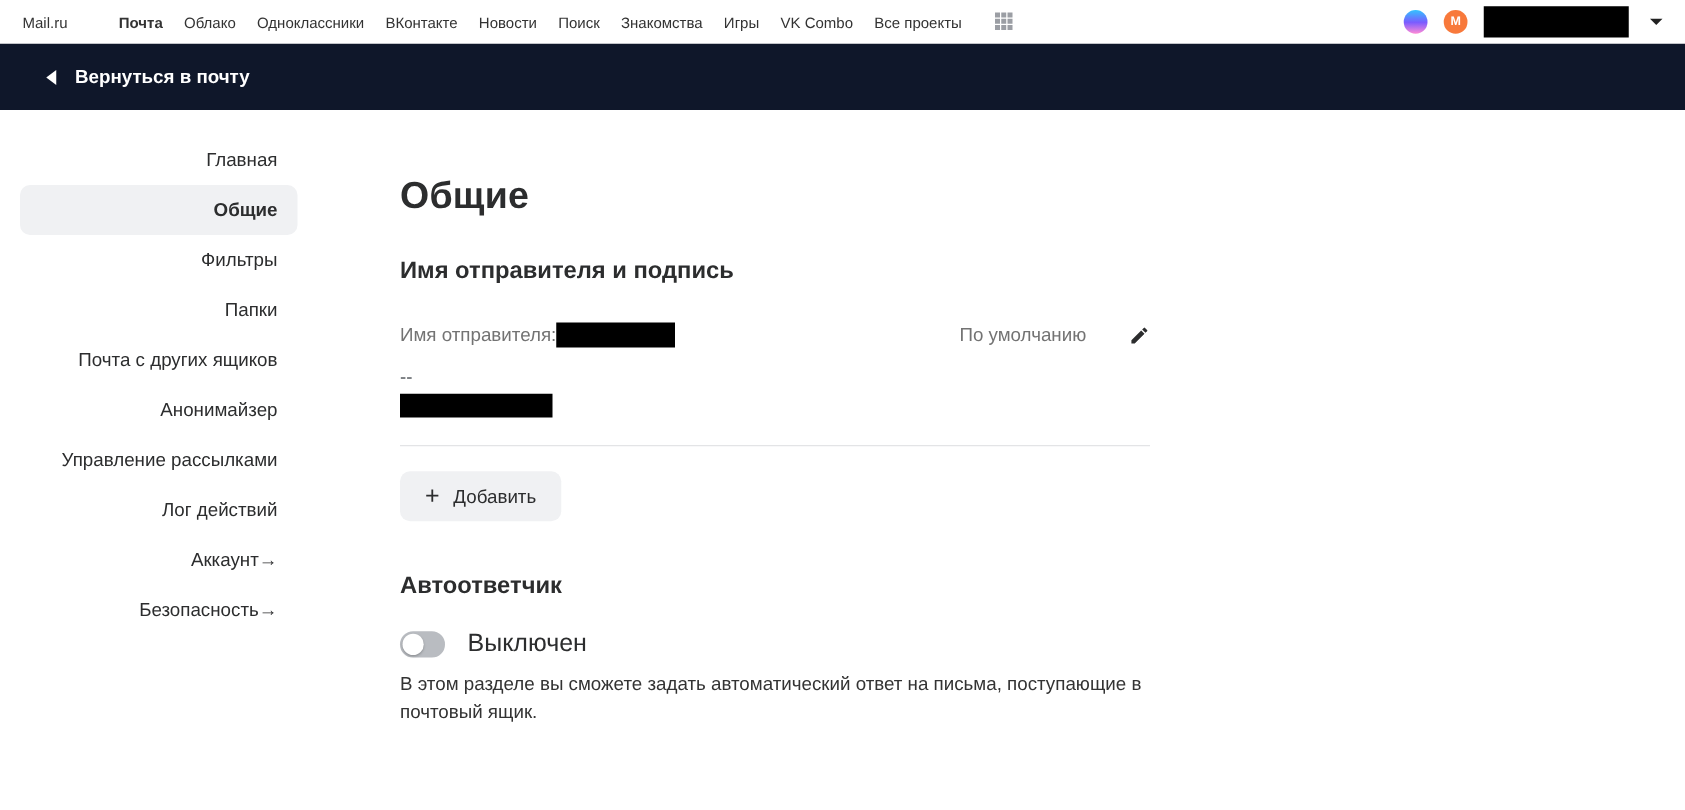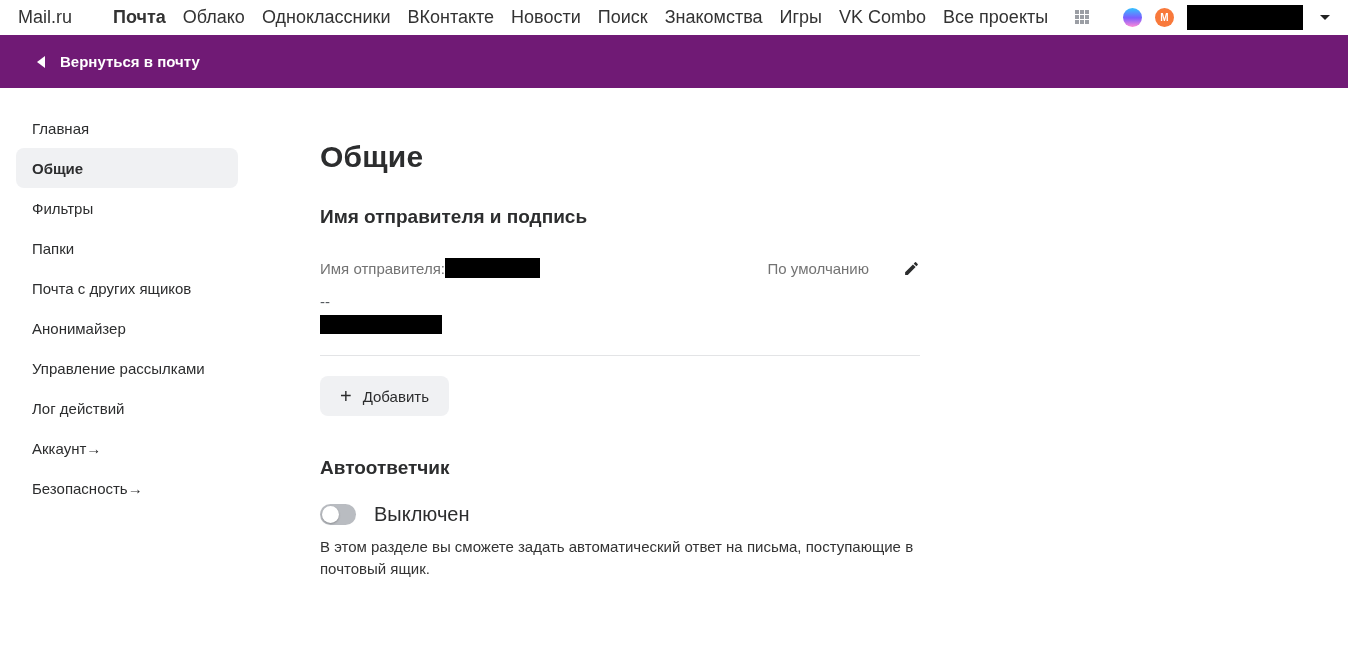--- a/index.html
+++ b/index.html
@@ -2,40 +2,40 @@
 <html><head>
 <meta charset="utf-8">
 <style>
   * { margin: 0; padding: 0; box-sizing: border-box; }
   html, body { width: 1348px; height: 648px; background: #fff; overflow: hidden; }
   body { font-family: "Liberation Sans", "DejaVu Sans", sans-serif; color: #2c2d2e; }
 
   
   .topnav { height: 35px; display: flex; align-items: center; padding: 0 18px; background: #fff; }
   .topnav-items { display: flex; align-items: center; gap: 17px; }
-  .topnav-item { font-size: 18px; color: #333; text-decoration: none; cursor: pointer; white-space: nowrap; }
+  .topnav-item { font-size: 12px; color: #333; text-decoration: none; cursor: pointer; white-space: nowrap; }
   .topnav-item.active { font-weight: 700; margin-left: 24px; }
   .apps-grid { width: 16px; height: 16px; display: grid; grid-template-columns: repeat(3, 4px); grid-template-rows: repeat(3, 4px); gap: 1px; margin-left: 10px; cursor: pointer; }
   .apps-grid span { background: #9b9ea4; }
   .topnav-right { margin-left: auto; display: flex; align-items: center; gap: 13px; }
   .msgr-circle { width: 19px; height: 19px; border-radius: 50%; background: linear-gradient(180deg, #33c3ff 0%, #7a5cff 52%, #ff8bd6 100%); cursor: pointer; }
   .avatar { width: 19px; height: 19px; border-radius: 50%; background: #f8793b; color: #fff; font-size: 10px; font-weight: 700; display: flex; align-items: center; justify-content: center; cursor: pointer; }
   .redacted { background: #000; display: inline-block; }
   .redact-user { width: 116px; height: 25px; }
   .caret-down { width: 0; height: 0; border-left: 5px solid transparent; border-right: 5px solid transparent; border-top: 5px solid #222; margin-left: 4px; cursor: pointer; }
 
   
-  .banner { height: 53px; background: #701a75; display: flex; align-items: center; padding-left: 37px; gap: 15px; cursor: pointer; }
+  .banner { height: 53px; background: #0f172a; display: flex; align-items: center; padding-left: 37px; gap: 15px; cursor: pointer; }
   .back-arrow { width: 0; height: 0; border-top: 6px solid transparent; border-bottom: 6px solid transparent; border-right: 8px solid #fff; }
   .banner-label { color: #fff; font-size: 15px; font-weight: 700; }
 
   
   .layout { display: flex; }
   .sidebar { width: 320px; flex-shrink: 0; padding: 20px 16px 0 16px; }
-  .side-item { width: 222px; height: 40px; display: flex; align-items: center; justify-content: flex-start; padding: 0 16px; border-radius: 8px; font-size: 15px; color: #2c2d2e; cursor: pointer; }
+  .side-item { width: 222px; height: 40px; display: flex; align-items: center; justify-content: flex-end; padding: 0 16px; border-radius: 8px; font-size: 15px; color: #2c2d2e; cursor: pointer; }
   .side-item.active { background: #f0f1f3; font-weight: 700; }
   .side-arrow { color: #2c2d2e; font-size: 15px; }
 
   .main { width: 600px; padding-top: 52px; }
   .page-title { font-size: 30px; font-weight: 700; letter-spacing: 0.2px; }
   .section-title { font-size: 19px; font-weight: 700; margin-top: 32px; }
   .section-desc { font-size: 15px; line-height: 22px; color: #333; margin-top: 16px; }
 
   .sender-row { margin-top: 30px; display: flex; align-items: center; font-size: 15px; }
   .muted { color: #737373; }

